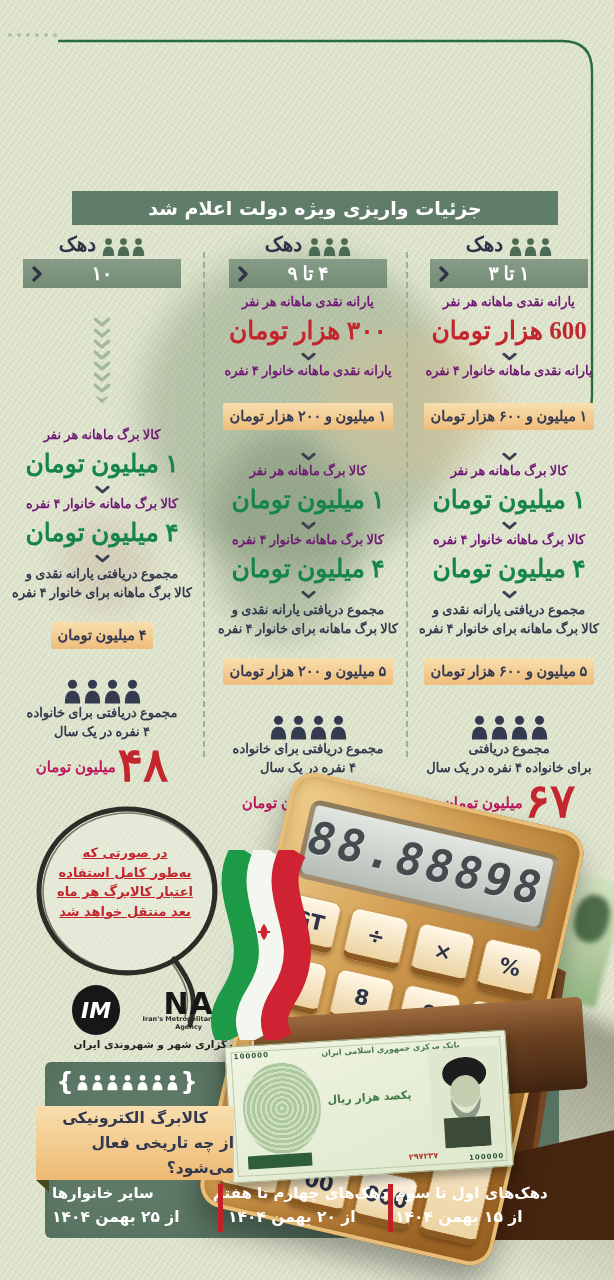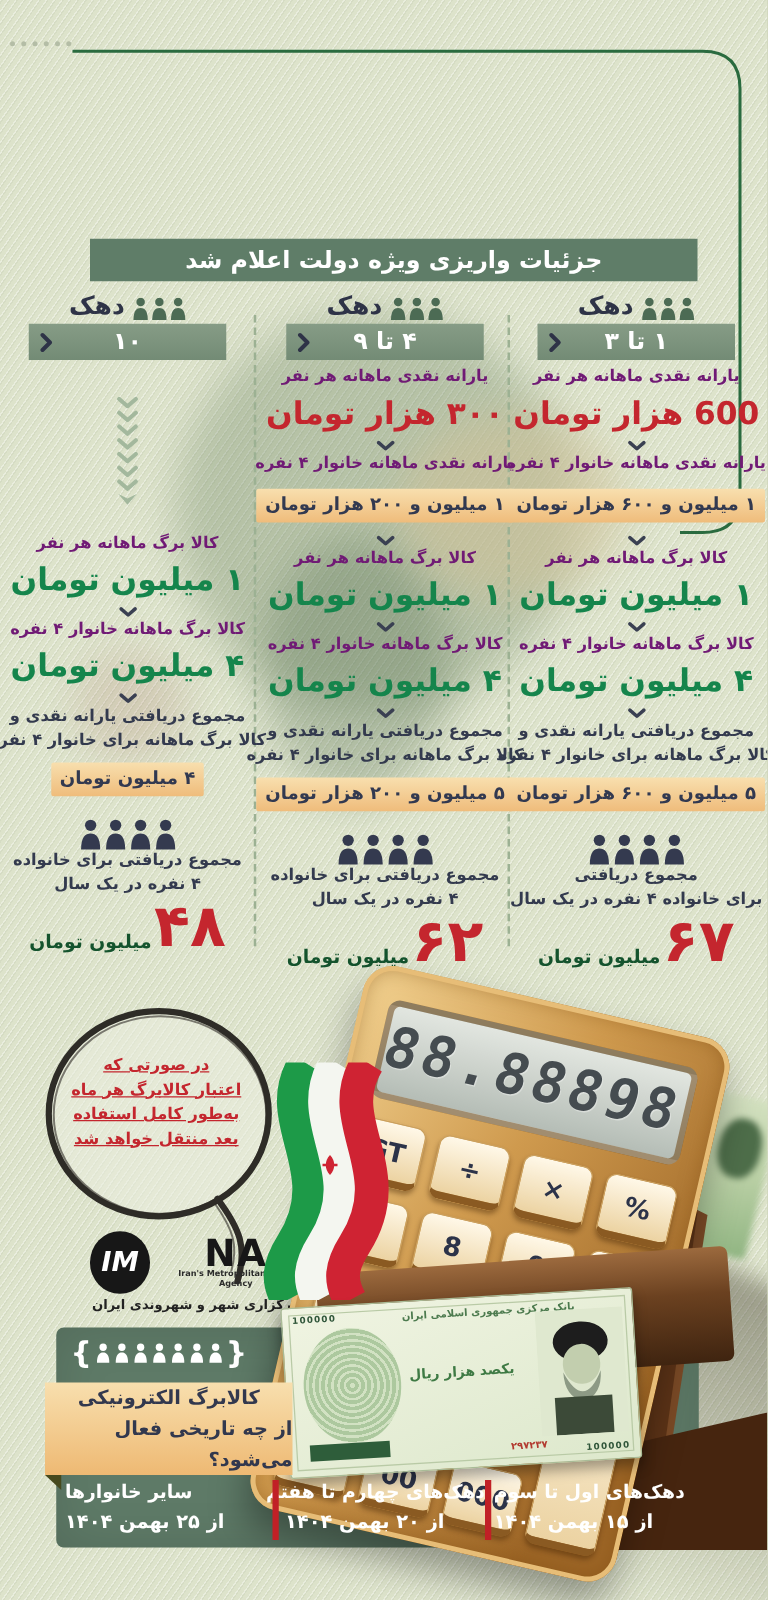--- a/index.html
+++ b/index.html
@@ -14,40 +14,40 @@
   .dots{position:absolute;left:8px;top:33px;display:flex;gap:5px;z-index:3;direction:ltr;}
   .dots i{width:4px;height:4px;border-radius:50%;background:#b4bda6;display:block;}
   .titlebox{position:absolute;left:0;top:62px;width:570px;height:112px;z-index:2;
     background:linear-gradient(100deg,#5f7a64 0%,#8ea68c 28%,#a3b8a0 50%,#7e977d 78%,#5c7762 100%);
     display:flex;flex-direction:column;align-items:center;justify-content:center;}
   .titlebox div{font-weight:bold;font-size:28px;line-height:48px;color:#2e3347;letter-spacing:-1px;}
   .subtitle{position:absolute;left:72px;top:191px;width:486px;height:34px;background:#5f7d68;z-index:2;
     color:#fff;font-weight:bold;font-size:19px;line-height:34px;text-align:center;}
   
   .vdash{position:absolute;top:252px;height:505px;border-left:2px dashed #9cb193;z-index:1;}
-  .col{position:absolute;top:232px;width:200px;display:flex;flex-direction:column;align-items:center;z-index:2;}
+  .col{position:absolute;top:232px;width:200px;display:flex;flex-direction:column;align-items:center;z-index:2;font-family:Liberation Serif, serif;}
   .dhead{display:flex;flex-direction:column;align-items:center;height:62px;}
   .dhead .r1{display:flex;align-items:flex-end;gap:6px;}
   .dword{font-weight:bold;font-size:20px;color:#2e3347;}
   .picoset{display:flex;gap:2px;color:#4c6b54;}
   .rangebox{position:relative;margin-top:3px;width:158px;height:29px;background:linear-gradient(180deg,#869c86,#738b75);
     color:#fff;font-weight:bold;font-size:19px;line-height:29px;text-align:center;}
   .rangebox .rchev{position:absolute;left:9px;top:7px;color:#2e3347;}
   .lbl{height:20px;font-weight:bold;font-size:13px;color:#701a75;white-space:nowrap;}
   .lbl2{height:37px;font-weight:bold;font-size:13px;line-height:18.5px;color:#333a4e;text-align:center;white-space:nowrap;}
   .vred{height:36px;font-weight:bold;font-size:25px;line-height:34px;color:#c4262e;white-space:nowrap;}
   .vgreen{height:36px;font-weight:bold;font-size:25px;line-height:34px;color:#15854c;white-space:nowrap;}
   .chev{height:13px;color:#3a4052;display:flex;align-items:center;}
-  .obox{height:27px;max-width:196px;margin:8px 0;padding:0 7px;border-radius:2px;
+  .obox{height:27px;max-width:196px;margin:20px 0;padding:0 7px;border-radius:2px;
     background:linear-gradient(180deg,#f8dfae,#efbc7b);
     font-weight:bold;font-size:14.5px;line-height:27px;color:#323950;white-space:nowrap;}
   .people{height:33px;display:flex;align-items:flex-end;gap:3px;color:#343a4f;margin-top:2px;}
   .yr{display:flex;align-items:flex-end;gap:2px;margin-top:1px;}
   .yrnum{font-weight:bold;font-size:47px;line-height:47px;color:#c4262e;}
-  .yrunit{font-weight:bold;font-size:15px;color:#14532d;margin-bottom:3px;}
+  .yrunit{font-weight:bold;font-size:15px;color:#be185d;margin-bottom:13px;}
   .bigArrow{height:133px;display:flex;flex-direction:column;align-items:center;justify-content:center;gap:1px;color:#a3b89d;}
   
   .bubbleText{position:absolute;left:38px;top:843px;width:174px;z-index:3;text-align:center;
     font-weight:bold;font-size:13px;line-height:19.5px;color:#c4262e;}
   .bubbleText div{text-decoration:underline;}
   
   .imna{position:absolute;left:72px;top:985px;width:175px;z-index:3;direction:ltr;text-align:center;}
   .imnaRow{display:flex;align-items:center;justify-content:center;gap:10px;}
   .imnaDisc{width:50px;height:50px;border-radius:50%;background:#171717;color:#fff;
     display:flex;align-items:center;justify-content:center;font-weight:bold;font-size:22px;font-style:italic;}
@@ -405,22 +405,22 @@
   </div>
 
   <svg class="abs" style="left:22px;top:793px;z-index:3" width="215" height="250" viewBox="0 0 215 250">
     <ellipse cx="105" cy="98" rx="88" ry="82" fill="rgba(235,238,224,.55)" stroke="#2e2c27" stroke-width="5"></ellipse>
     <ellipse cx="106" cy="99" rx="85" ry="79" fill="none" stroke="#2e2c27" stroke-width="1.6" opacity=".6"></ellipse>
     <path d="M152,166 C170,190 176,205 168,232" fill="none" stroke="#2e2c27" stroke-width="5" stroke-linecap="round"></path>
     <path d="M150,170 C164,190 169,203 163,224" fill="none" stroke="#2e2c27" stroke-width="1.6" opacity=".6"></path>
   </svg>
   <div class="bubbleText">
     <div>در صورتی که</div>
+    <div>به‌طور کامل استفاده</div>
     <div>اعتبار کالابرگ هر ماه</div>
-    <div>به‌طور کامل استفاده</div>
     <div>بعد منتقل خواهد شد</div>
   </div>
 
   <div class="imna">
     <div class="imnaRow">
       <div class="imnaDisc">
           <span>IM</span>
         </div>
       <div>
         <div class="imnaNA">NA</div>

